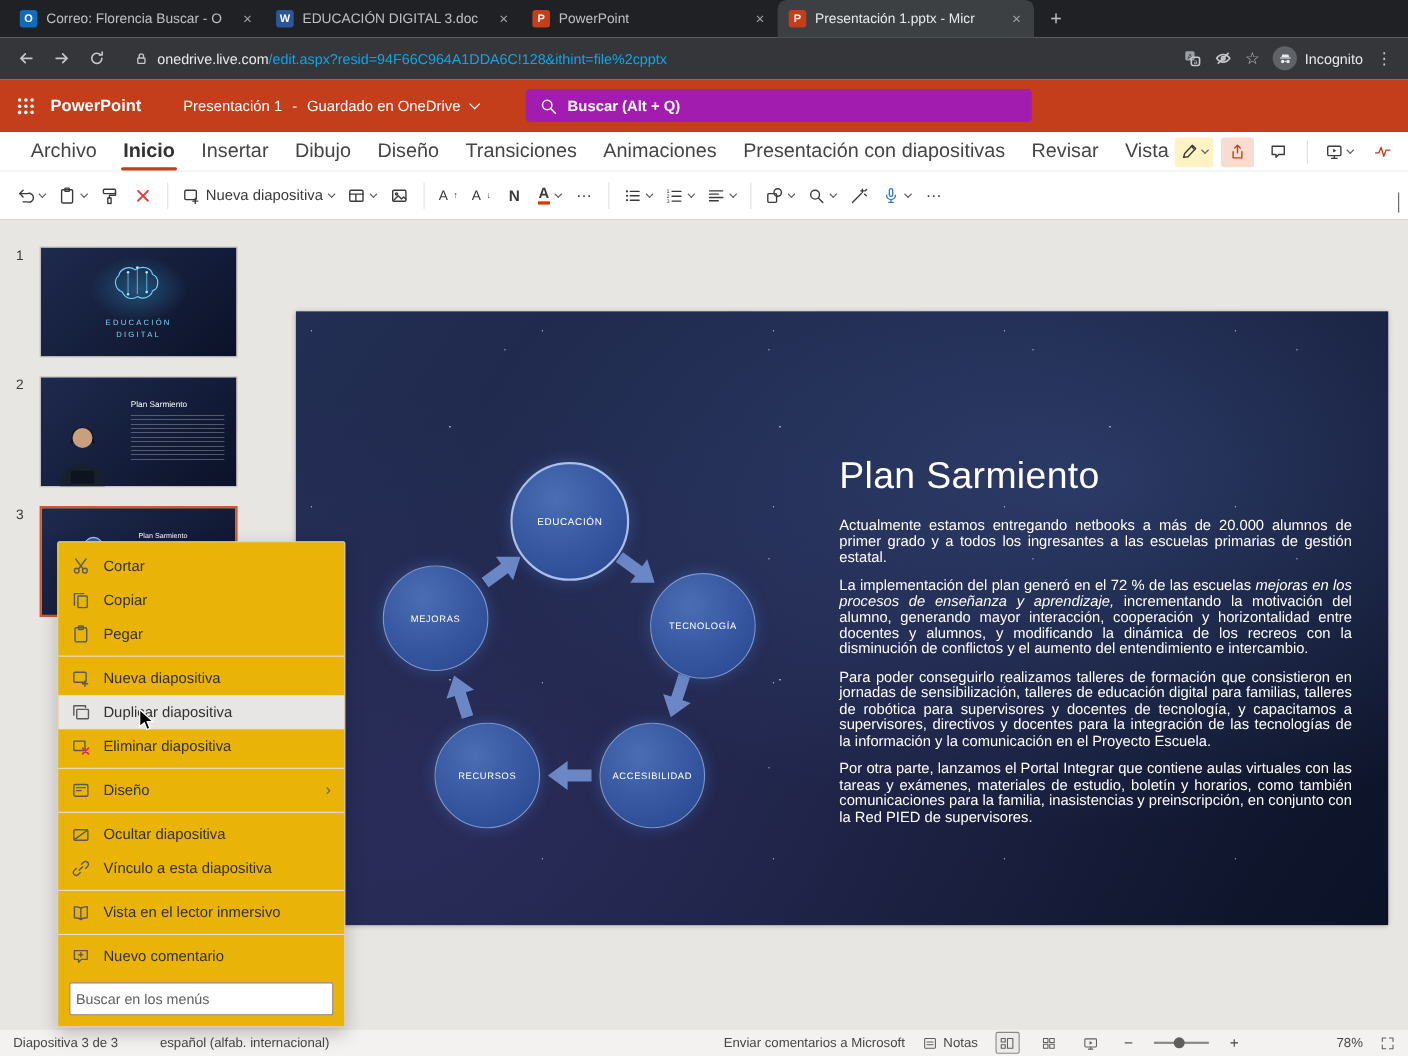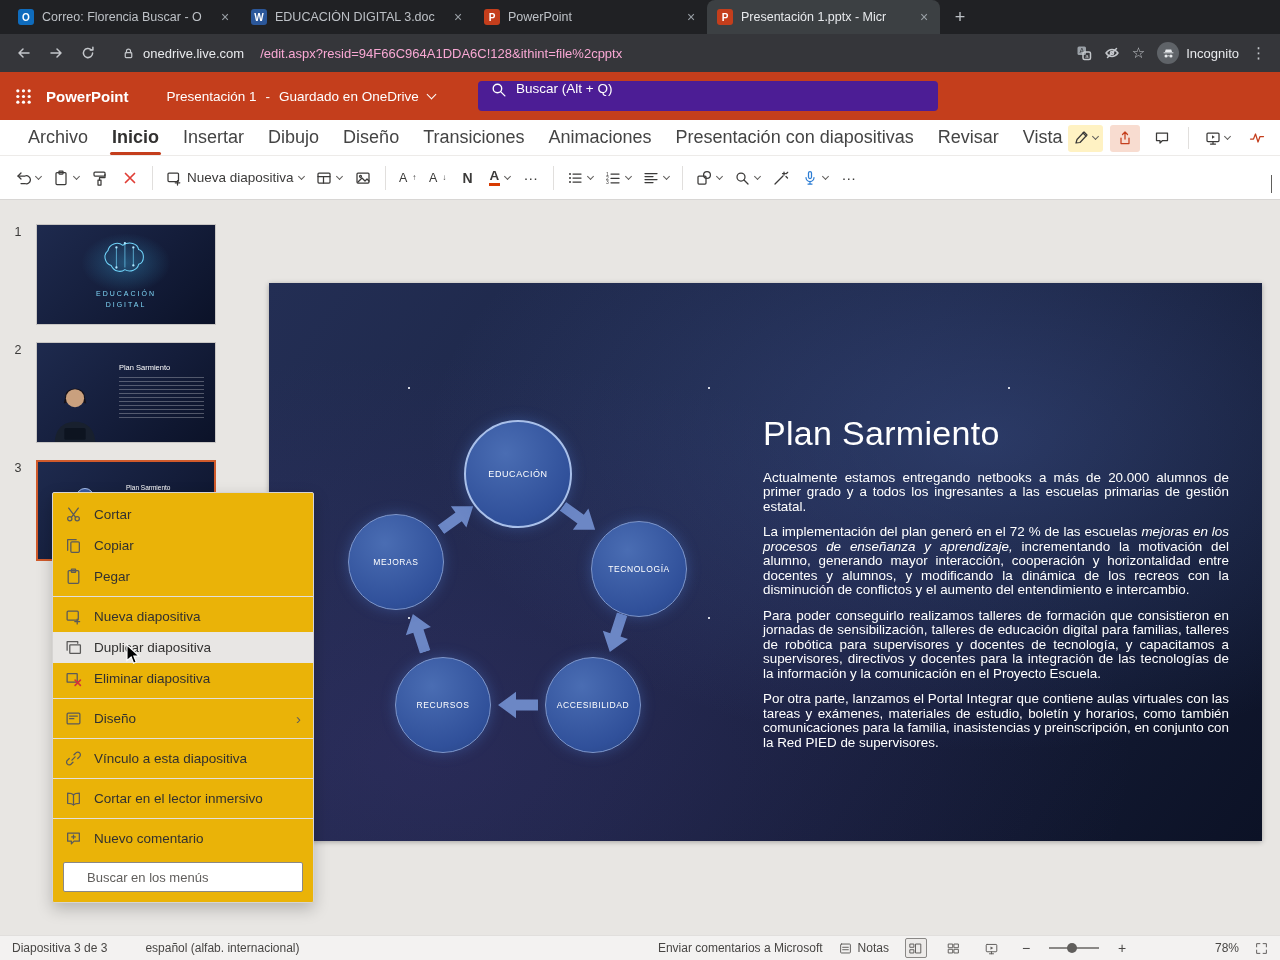--- a/index.html
+++ b/index.html
@@ -21,36 +21,36 @@
   .newtab { width:28px; height:28px; margin:0 0 3px 6px; color:#BDC1C6; font-size:18px;
             display:flex; align-items:center; justify-content:center; border-radius:50%; }
 
   
   .navbar { height:38px; background:#35363A; display:flex; align-items:center; padding:0 10px; gap:4px; }
   .navbtn { width:28px; height:28px; display:flex; align-items:center; justify-content:center; border-radius:50%; }
   .nico { width:16px; height:16px; fill:none; stroke:#C4C7CB; stroke-width:1.5; stroke-linecap:round; stroke-linejoin:round; }
   .omnibox { flex:1; height:28px; display:flex; align-items:center; gap:8px; padding:0 10px; margin:0 6px;
              border-radius:14px; font-size:13px; }
   .url-domain { color:#E8EAED; }
-  .url-path { color:#f9a8d4;margin-left:16px; }
+  .url-path { color:#0ea5e9; }
   .nav-right { display:flex; align-items:center; gap:12px; padding-right:4px; }
   .star { color:#C4C7CB; font-size:15px; }
   .incog { display:flex; align-items:center; gap:7px; color:#E8EAED; font-size:13px; }
   .incog-badge { width:22px; height:22px; border-radius:50%; background:#5F6368; display:flex; align-items:center; justify-content:center; }
   .dots { color:#C4C7CB; font-size:15px; letter-spacing:0; }
 
   
   .ppt-header { position:relative; height:48px; background:#C43E1C; display:flex; align-items:center; color:#fff; }
   .waffle { width:46px; height:48px; display:flex; align-items:center; justify-content:center; }
   .app-name { font-size:15px; font-weight:bold; margin-right:38px; }
   .doc-meta { display:flex; align-items:center; gap:9px; font-size:13.5px; }
   .chev { width:7px; height:7px; border-right:1.6px solid currentColor; border-bottom:1.6px solid currentColor;
           transform:rotate(45deg); display:inline-block; margin-top:-4px; }
-  .search-pill { position:absolute; left:478px; top:9px; width:460px; height:30px; background:#4c1d95;
-                 border-radius:4px; display:flex; align-items:flex-start; gap:9px; padding:0 12px; font-size:13.5px; color:#FFFFFF; }
+  .search-pill { position:absolute; left:478px; top:9px; width:460px; height:30px; background:#a21caf;
+                 border-radius:4px; display:flex; align-items:center; gap:9px; padding:0 12px; font-size:13.5px; color:#FFFFFF;font-weight:bold; }
   .hdr-right { margin-left:auto; display:flex; align-items:center; gap:20px; padding-right:16px; }
   .buy { display:flex; align-items:center; gap:8px; font-size:13px; }
   .avatar { width:30px; height:30px; border-radius:50%; border:1.5px solid #fff; background:rgba(255,255,255,.12);
             display:flex; align-items:center; justify-content:center; font-size:12px; font-weight:bold; }
   .hico { width:17px; height:17px; fill:none; stroke:#fff; stroke-width:1.3; stroke-linecap:round; stroke-linejoin:round; }
 
   
   .ribbon-tabs { position:relative; height:36px; background:#fff; border-bottom:1px solid #EDEBE9;
                  display:flex; align-items:stretch; padding-left:16px; }
   .rtab { display:flex; align-items:center; padding:0 12px; font-size:18px; color:#444; position:relative; }
@@ -125,21 +125,21 @@
 
   
   .context-menu { position:absolute; left:52px; top:492px; width:262px; background:#eab308; z-index:50;
                   border:1px solid #D6D4D2; box-shadow:0 6px 16px rgba(0,0,0,.22); border-radius:2px; padding:6px 0 10px; }
   .mi { height:31px; display:flex; align-items:center; gap:12px; padding:0 12px; font-size:13.5px; color:#323130; }
   .mi.hovered { background:#E8E6E4; }
   .mico { width:17px; height:17px; fill:none; stroke:#5B5A59; stroke-width:1.2; stroke-linecap:round; stroke-linejoin:round; flex:none; }
   .mdiv { height:1px; background:#E1DFDD; margin:4px 0; }
   .sub-arrow { margin-left:auto; color:#605E5C; font-size:15px; }
   .menu-search { margin:8px 10px 0; }
-  .menu-search input { width:100%; height:30px; border:1px solid #8A8886; border-radius:2px; padding:0 23px;
+  .menu-search input { width:100%; height:30px; border:1px solid #8A8886; border-radius:2px; padding:0 5px;
                        font-size:13px; color:#323130; font-family:"Liberation Sans",sans-serif; }
   .menu-search input::placeholder { color:#605E5C; }
 
   
   .status-bar { position:absolute; left:0; right:0; bottom:0; height:25px; background:#F3F2F1;
                 border-top:1px solid #E1DFDD; display:flex; align-items:center; font-size:12px;
                 color:#484644; padding:0 12px; }
   .sb-lang { margin-left:38px; }
   .sb-right { margin-left:auto; display:flex; align-items:center; gap:16px; }
   .sico { width:13px; height:13px; fill:none; stroke:#605E5C; stroke-width:1.2; stroke-linecap:round; stroke-linejoin:round; }
@@ -584,33 +584,40 @@
       <svg class="mico" viewBox="0 0 16 16">
           <rect x="2" y="3" width="12" height="10" rx="1"></rect>
           <path d="M4.3 5.7h7.4M4.3 8.2h4"></path>
         </svg>
       <span>Diseño</span>
       <span class="sub-arrow">›</span>
     </div>
     <div class="mdiv"></div>
     <div class="mi">
       <svg class="mico" viewBox="0 0 16 16">
+          <rect x="2" y="4" width="12" height="9" rx="1"></rect>
+          <path d="M2.5 12.5L13.5 4.5"></path>
+        </svg>
+      <span>Ocultar diapositiva</span>
+    </div>
+    <div class="mi">
+      <svg class="mico" viewBox="0 0 16 16">
           <path d="M6.5 9.5l3-3"></path>
           <path d="M8.5 4.5L10 3a2.5 2.5 0 1 1 3.5 3.5L12 8"></path>
           <path d="M7.5 11.5L6 13a2.5 2.5 0 1 1-3.5-3.5L4 8"></path>
         </svg>
       <span>Vínculo a esta diapositiva</span>
     </div>
     <div class="mdiv"></div>
     <div class="mi">
       <svg class="mico" viewBox="0 0 16 16">
           <path d="M8 4.5C6.5 3 4 3 2.5 3v9.5c1.5 0 4 0 5.5 1.5 1.5-1.5 4-1.5 5.5-1.5V3C12 3 9.5 3 8 4.5z"></path>
           <path d="M8 4.5V14"></path>
         </svg>
-      <span>Cortar en el lector inmersivo</span>
+      <span>Vista en el lector inmersivo</span>
     </div>
     <div class="mdiv"></div>
     <div class="mi">
       <svg class="mico" viewBox="0 0 16 16">
           <path d="M2.5 3h11v7.5H8.5L6 13v-2.5H2.5z"></path>
           <path d="M8 4.8v3.4M6.3 6.5h3.4"></path>
         </svg>
       <span>Nuevo comentario</span>
     </div>
     <div class="menu-search">

